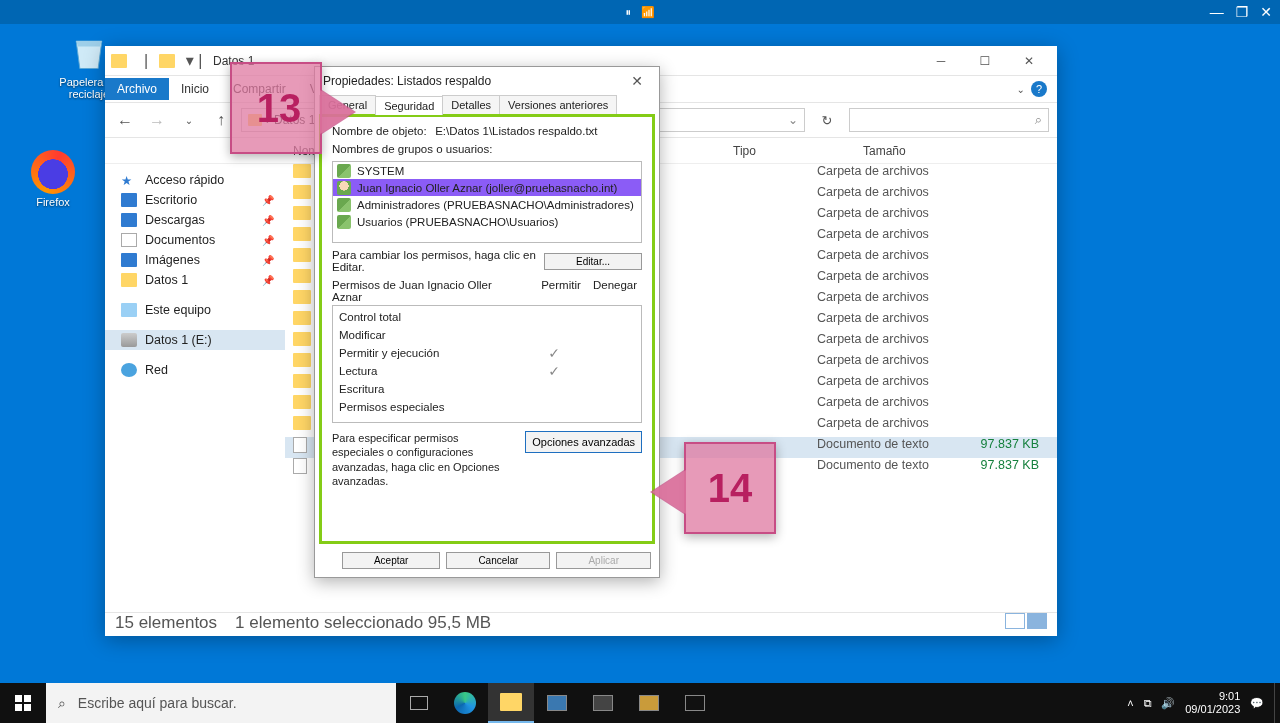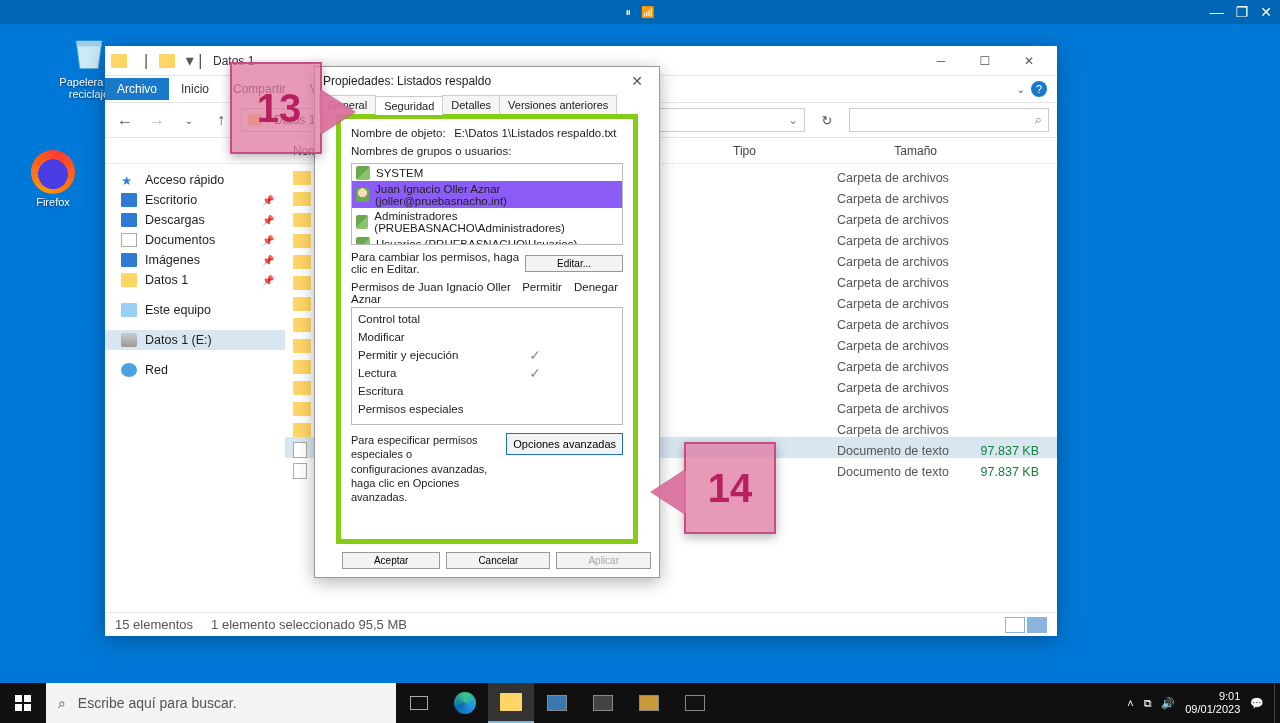--- a/index.html
+++ b/index.html
@@ -38,59 +38,59 @@
 .exp-nav .path { flex: 1; display: flex; align-items: center; gap: 4px; border: 1px solid #ccc; height: 24px; padding: 0 6px; font-size: 12px; color: #333; }
 .exp-nav .path .fsm { width: 14px; height: 12px; background: #ffd666; border-radius: 1px; }
 .exp-nav .refresh { width: 28px; text-align:center; }
 .exp-nav .search { width: 200px; border: 1px solid #ccc; height: 24px; display: flex; align-items: center; justify-content: flex-end; padding: 0 6px; color: #888; }
 
 .exp-headers { height: 26px; display: flex; align-items: center; font-size: 12px; color: #444; padding-left: 180px; border-bottom: 1px solid #eee; }
 .exp-headers .col { padding: 0 8px; }
 .col-name { width: 280px; }
 .col-date { width: 160px; }
 .col-type { width: 130px; }
-.col-size { width: 90px; text-align: right; }
+.col-size { width: 90px; }
 
 .exp-body { flex: 1; display: flex; overflow: hidden; }
 .exp-side { width: 180px; padding: 6px 0; font-size: 12.5px; color: #222; }
 .exp-side .s-item { display: flex; align-items: center; padding: 3px 10px 3px 16px; gap: 8px; }
 .exp-side .s-item.selected { background: #d8e6f2; }
 .exp-side .s-ico { width: 16px; height: 14px; flex-shrink: 0; }
 .exp-side .pin { margin-left: auto; color: #888; font-size: 10px; }
 .star-ico { color:#2f7bd1; }
 .blue-folder { background:#2f7bd1; border-radius:1px; }
 .yellow-folder { background:#ffd666; border-radius:1px; }
 .drive-ico { background:linear-gradient(#ccc,#999); border-radius:2px; }
 .monitor-ico { background:#9ad0f5; border-radius:1px; }
 
 .exp-files { flex: 1; position: relative; font-size: 12.5px; color: #333; }
-.file-row { display: flex; align-items: flex-end; height: 21px; }
+.file-row { display: flex; align-items: flex-start; height: 21px; gap: 20px; }
 .file-row .ico-cell { width: 30px; padding-left: 8px; }
 .file-row .ico-cell .fld { width: 18px; height: 14px; background: #ffd666; border-radius: 1px; }
 .file-row .ico-cell .txt { width: 14px; height: 16px; background: #fff; border: 1px solid #aaa; position: relative; }
 .file-row .name-cell { flex: 1; }
 .file-row .ext-col { width: 160px; }
 .file-row .type-cell { width: 130px; color: #555; }
 .file-row .size-cell { width: 90px; text-align: right; padding-right: 18px; color: #15803d; }
 .file-row.selected { background: #d8e6f2; }
 
-.exp-status { height: 24px; border-top: 1px solid #e5e5e5; display: flex; align-items: center; font-size: 13px; color: #555; padding: 0 10px; gap: 18px; }
+.exp-status { height: 24px; border-top: 1px solid #e5e5e5; display: flex; align-items: flex-start; font-size: 17px; color: #555; padding: 0 10px; gap: 18px; }
 .exp-status .viewbtns { margin-left: auto; display: flex; gap: 2px; }
 .exp-status .vb { width: 20px; height: 16px; border: 1px solid #8ab4de; }
 .exp-status .vb.active { background: #8ab4de; }
 
 
 .propdlg { position: absolute; left: 314px; top: 66px; width: 346px; height: 512px; background: #fff; border: 1px solid #999; box-shadow: 0 4px 16px rgba(0,0,0,.3); font-size: 11.5px; color: #222; display: flex; flex-direction: column; }
 .propdlg .dlg-title { height: 28px; display: flex; align-items: center; padding: 0 8px; }
 .propdlg .dlg-title .t { flex: 1; font-size: 12px; }
 .propdlg .dlg-title .cls { width: 28px; text-align: center; font-size: 14px; color: #555; }
 .propdlg .tabs { display: flex; padding: 0 4px; }
 .propdlg .tabs .ptab { padding: 3px 8px; border: 1px solid #ccc; border-bottom: none; background: #f5f5f5; font-size: 11px; margin-right: -1px; }
 .propdlg .tabs .ptab.active { background: #fff; position: relative; top: 1px; z-index: 2; }
-.propdlg .tabpage { border: 5px solid #84cc16; margin: 0 21px; flex: 1; padding: 8px 10px 4px; position: relative; }
+.propdlg .tabpage { border: 3px solid #84cc16; margin: 0 4px; flex: 1; padding: 8px 10px 4px; position: relative; }
 .propdlg .row { margin-bottom: 6px; }
 .propdlg .lbl-inl { display: inline-block; width: 100px; }
 .propdlg .userlist { border: 1px solid #bbb; height: 82px; overflow: hidden; }
 .propdlg .userlist .u { display: flex; align-items: center; gap: 6px; padding: 1.5px 4px; }
 .propdlg .userlist .u.sel { background: #8b5cf6; }
 .propdlg .userlist .uic { width: 14px; height: 14px; }
 .uic.single { background: radial-gradient(circle at 50% 35%, #f9d9b8 0 40%, transparent 41%), #6aa84f; border-radius: 2px; }
 .uic.group { background: linear-gradient(135deg,#6aa84f 0 50%,#8ac36d 50%); border-radius:2px; }
 .propdlg .edit-row { display: flex; align-items: center; margin: 6px 0; }
 .propdlg .edit-row span { flex:1; }

